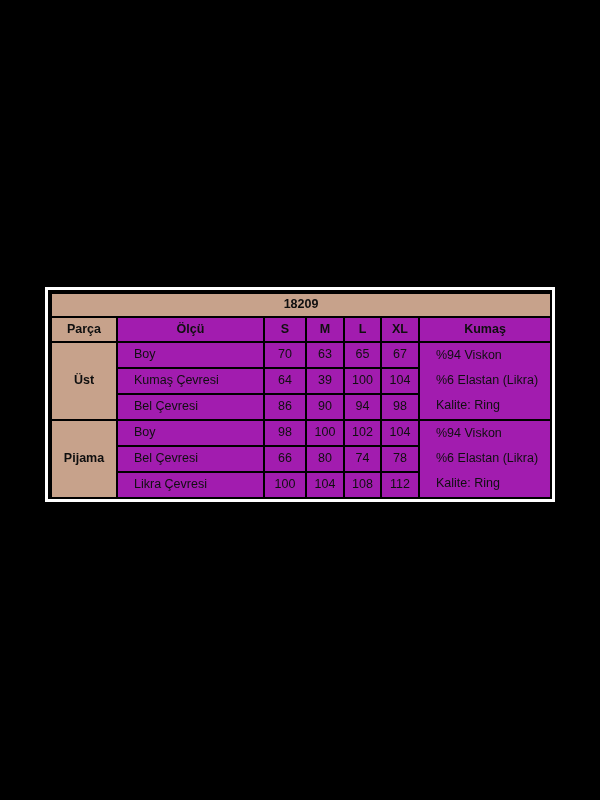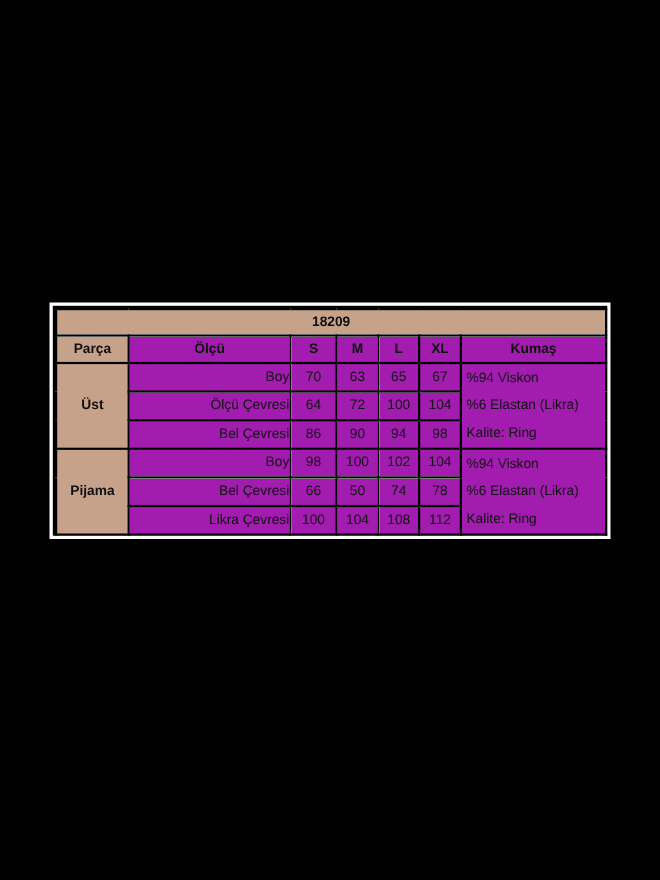--- a/index.html
+++ b/index.html
@@ -1,21 +1,21 @@
 <!DOCTYPE html>
 <html><head>
 <meta charset="utf-8">
 <style>
   * { margin: 0; padding: 0; box-sizing: border-box; }
   html, body { width: 600px; height: 800px; background: #000000; overflow: hidden; }
   body { font-family: "Liberation Sans", sans-serif; color: #0f0f0f; }
 
   .frame {
     position: absolute;
-    left: 45px; top: 275px;
+    left: 45px; top: 287px;
     width: 510px; height: 215px;
     border: 3px solid #ffffff;
     background: #000000;
     padding: 2px;
   }
 
   table.size-chart {
     width: 100%; height: 100%;
     border-collapse: collapse;
     table-layout: fixed;
@@ -26,33 +26,33 @@
     font-size: 12.5px;
     line-height: 1.1;
     vertical-align: middle;
     overflow: hidden;
     white-space: nowrap;
   }
   .tan { background: #c7a28b; }
   .white-cell { background: #a21caf; }
   .bold { font-weight: bold; }
   .center { text-align: center; }
-  .left-pad { text-align: right; padding-left: 16px; }
+  .left-pad { text-align: left; padding-left: 16px; }
 
   .title-row td { height: 24px; }
   .header-row th { height: 25px; }
   .data-row td { height: 26px; }
 
   .fabric-cell { vertical-align: middle; }
   .fabric-stack {
     display: flex;
     flex-direction: column;
     justify-content: space-around;
     height: 100%;
-    padding-left: 4px;
+    padding-left: 16px;
   }
   .fabric-stack span { display: block; text-align: left; }
 </style>
 </head>
 <body>
 
 <div class="frame">
   <table class="size-chart">
     <colgroup>
       <col style="width:66px">
@@ -88,23 +88,23 @@
       <td class="white-cell center">67</td>
       <td rowspan="3" class="white-cell fabric-cell">
         <div class="fabric-stack">
           <span>%94 Viskon</span>
           <span>%6 Elastan (Likra)</span>
           <span>Kalite: Ring</span>
         </div>
       </td>
     </tr>
     <tr class="data-row">
-      <td class="white-cell left-pad">Ölçü Çevresi</td>
+      <td class="white-cell left-pad">Kumaş Çevresi</td>
       <td class="white-cell center">64</td>
-      <td class="white-cell center">72</td>
+      <td class="white-cell center">39</td>
       <td class="white-cell center">100</td>
       <td class="white-cell center">104</td>
     </tr>
     <tr class="data-row">
       <td class="white-cell left-pad">Bel Çevresi</td>
       <td class="white-cell center">86</td>
       <td class="white-cell center">90</td>
       <td class="white-cell center">94</td>
       <td class="white-cell center">98</td>
     </tr>
@@ -120,21 +120,21 @@
         <div class="fabric-stack">
           <span>%94 Viskon</span>
           <span>%6 Elastan (Likra)</span>
           <span>Kalite: Ring</span>
         </div>
       </td>
     </tr>
     <tr class="data-row">
       <td class="white-cell left-pad">Bel Çevresi</td>
       <td class="white-cell center">66</td>
-      <td class="white-cell center">50</td>
+      <td class="white-cell center">80</td>
       <td class="white-cell center">74</td>
       <td class="white-cell center">78</td>
     </tr>
     <tr class="data-row">
       <td class="white-cell left-pad">Likra Çevresi</td>
       <td class="white-cell center">100</td>
       <td class="white-cell center">104</td>
       <td class="white-cell center">108</td>
       <td class="white-cell center">112</td>
     </tr>

